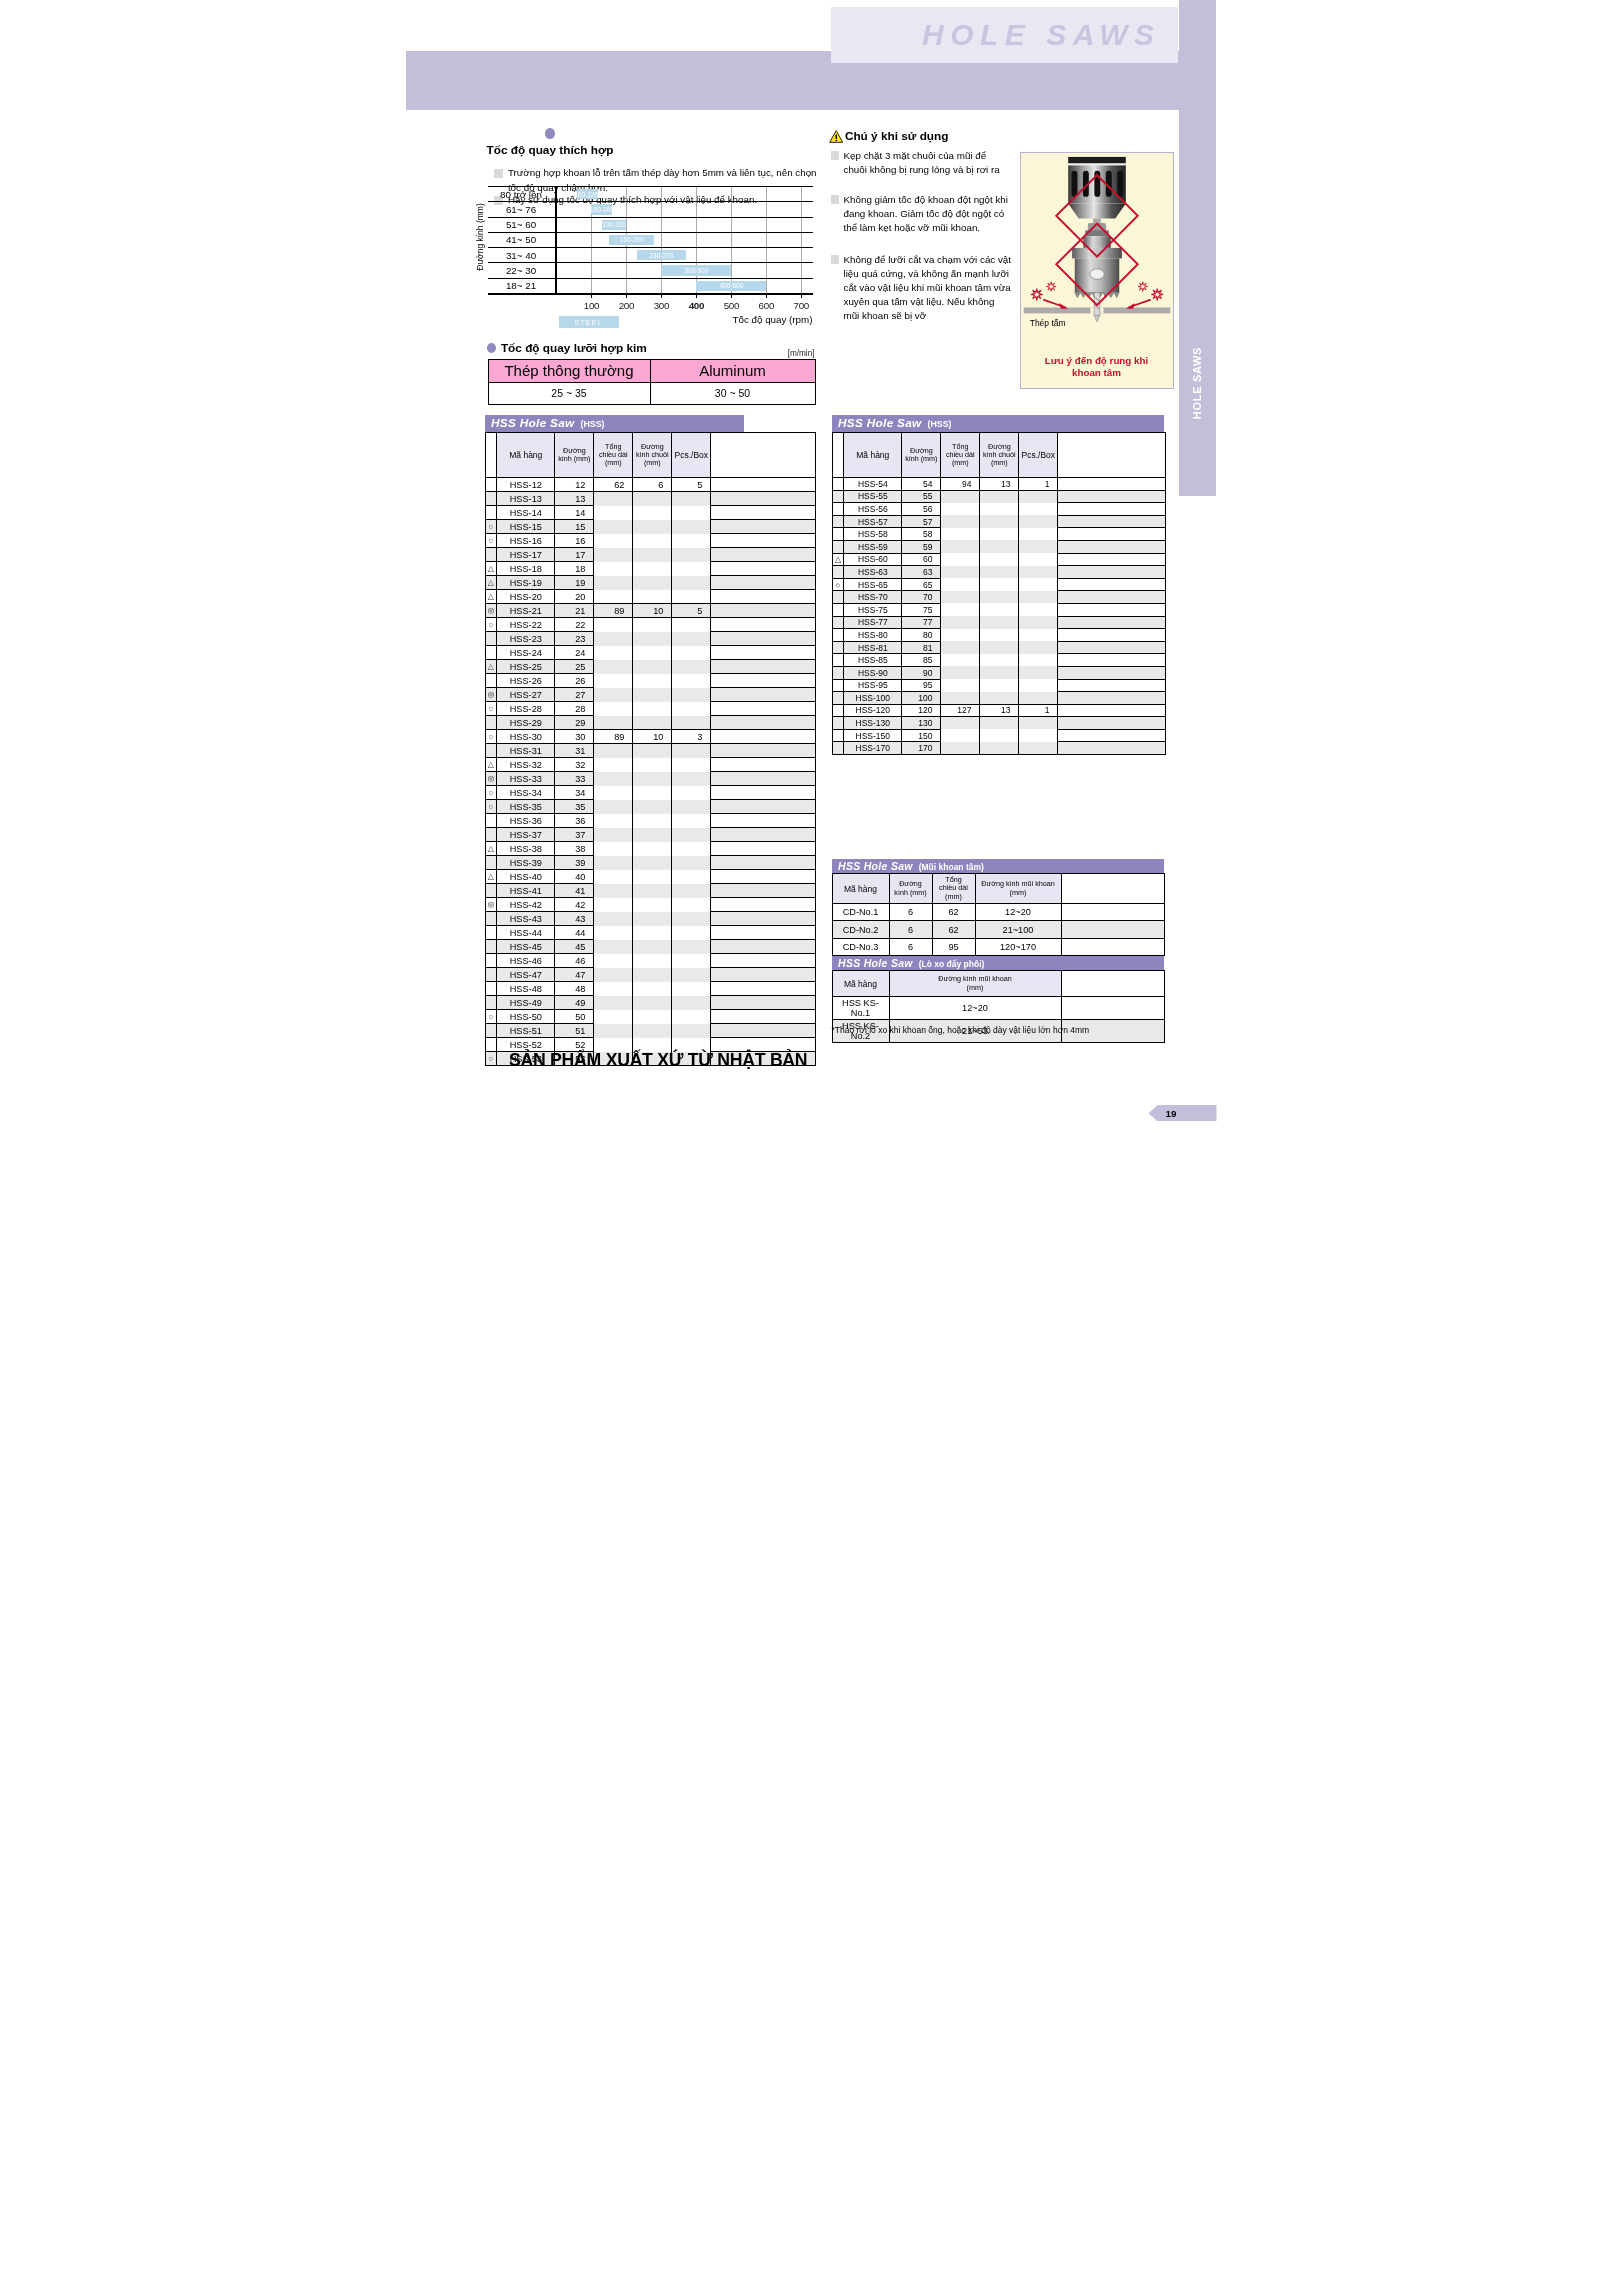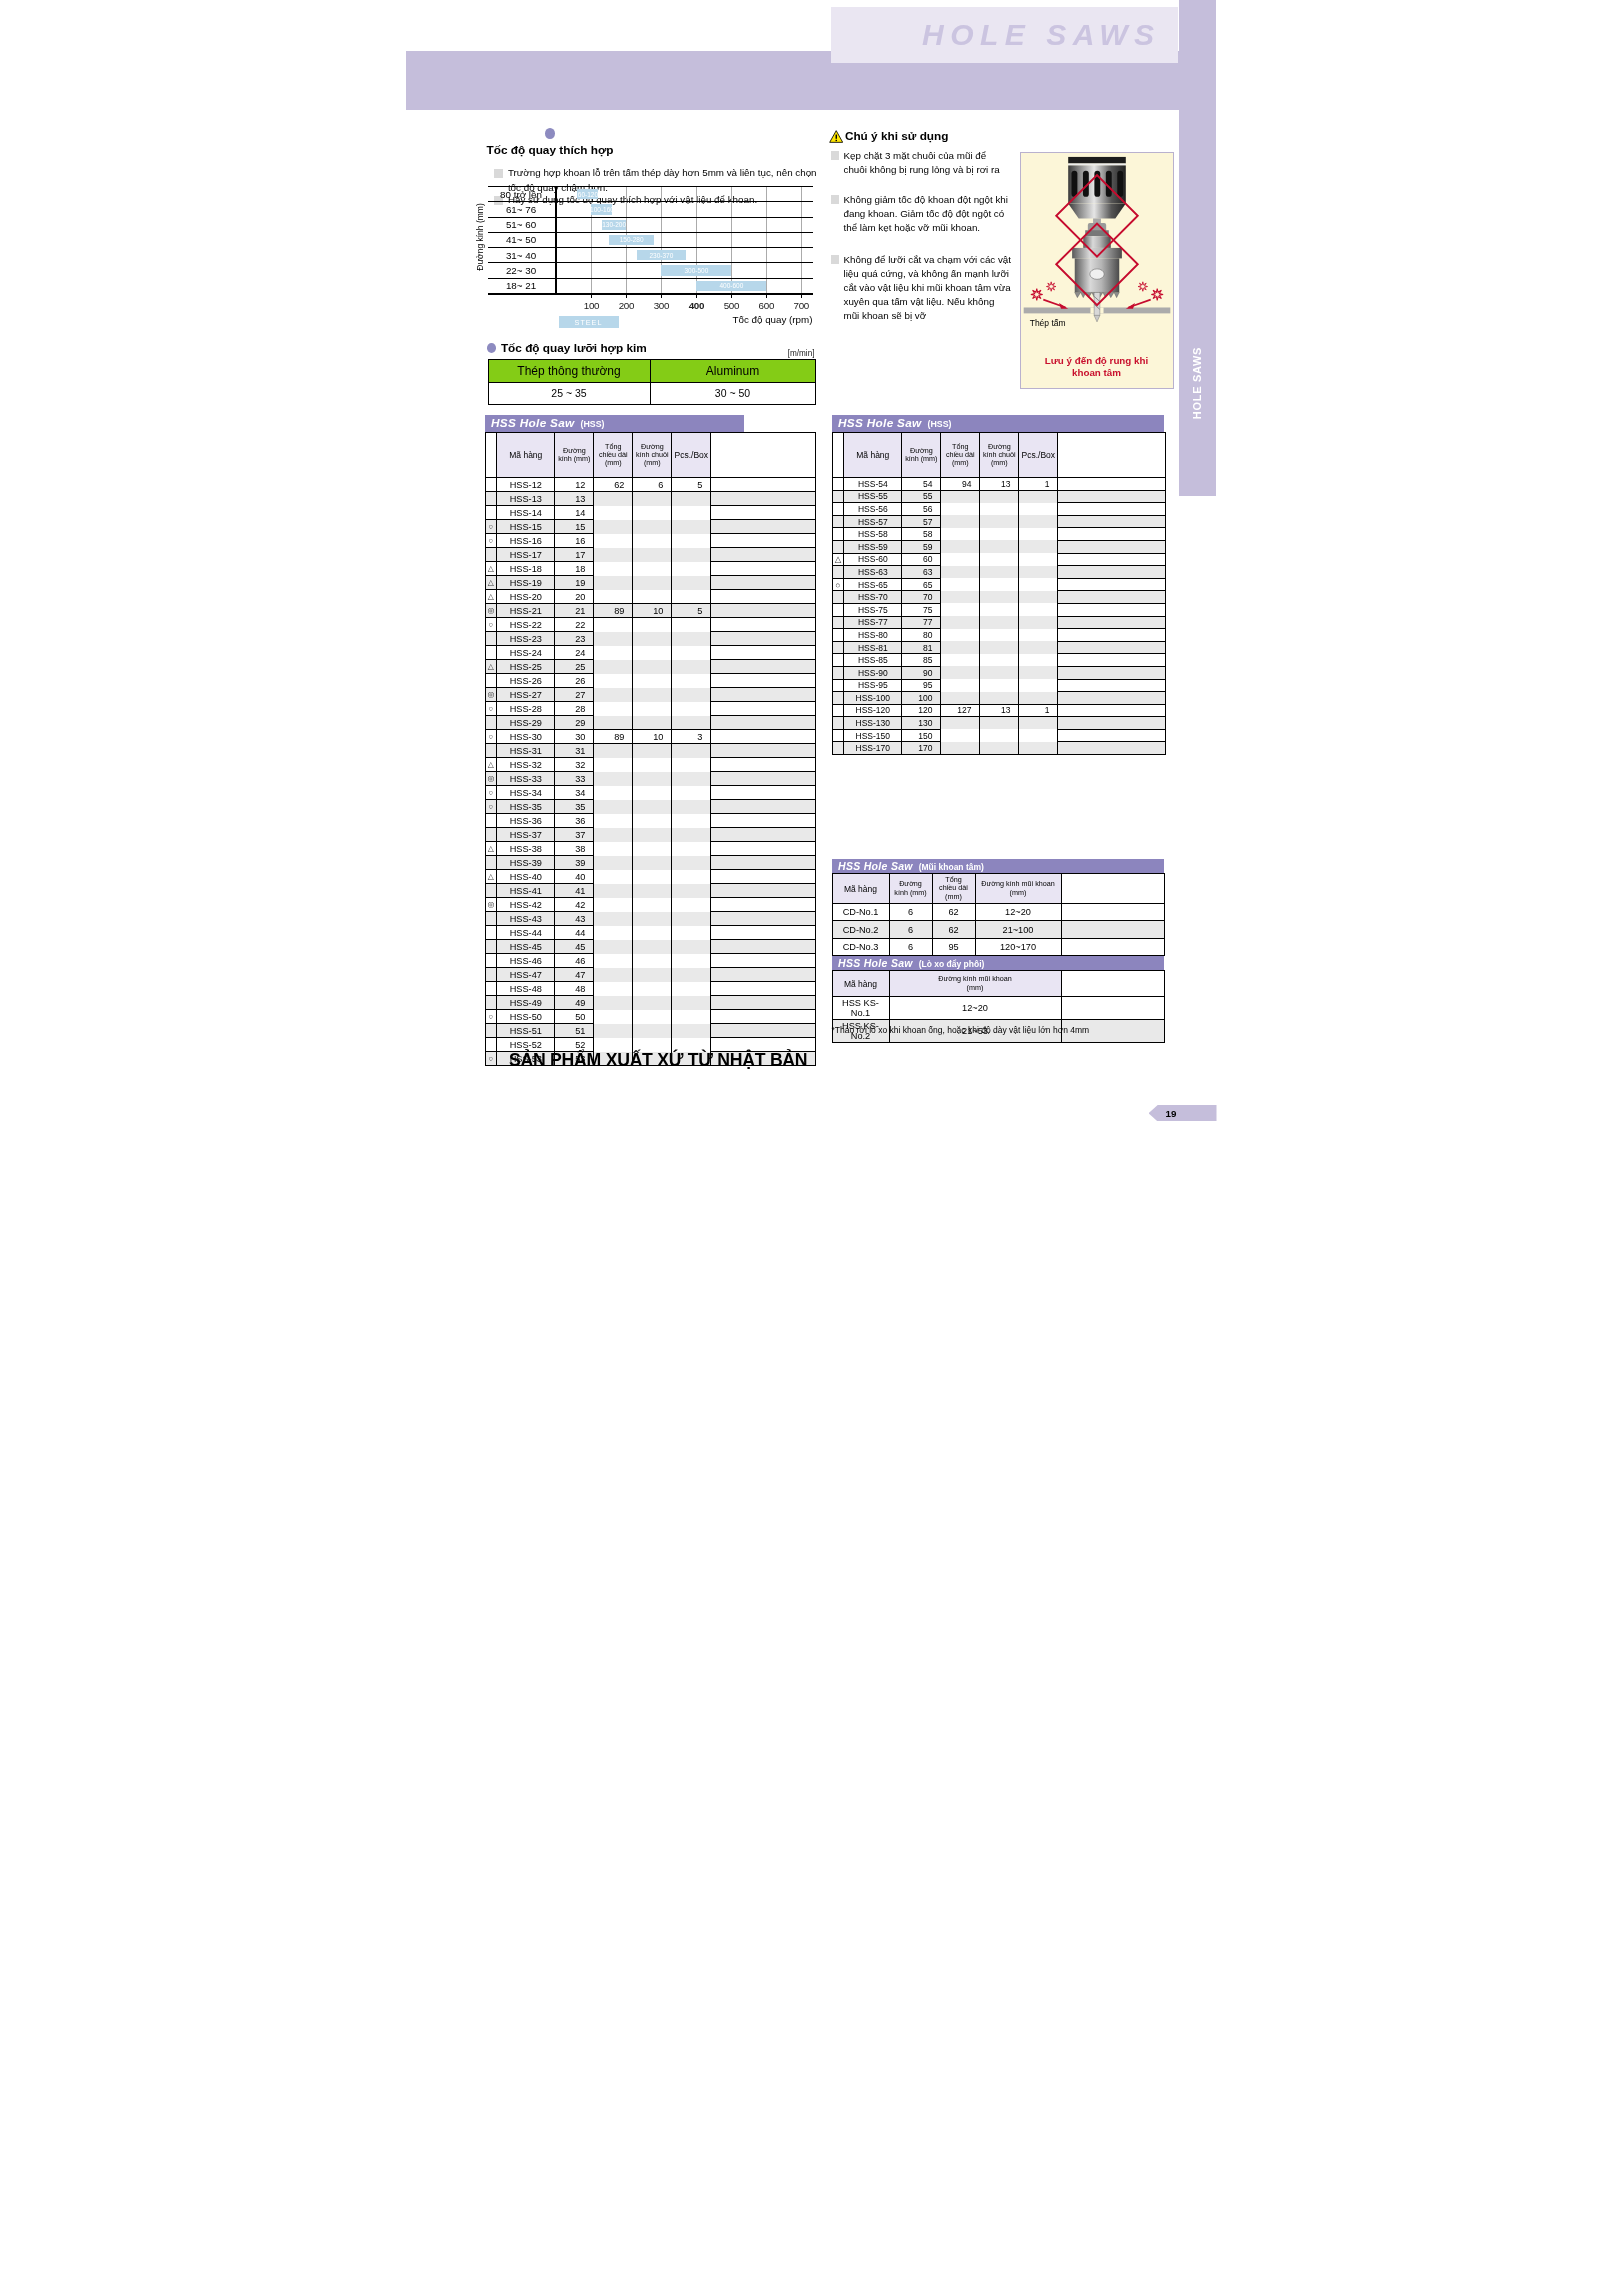--- a/index.html
+++ b/index.html
@@ -31,21 +31,21 @@
   .xticks{position:absolute;left:69px;top:109px;width:256px;height:18.3px;}
   .xtick{position:absolute;transform:translateX(-50%);font-size:9.8px;color:#222;top:4.6px;letter-spacing:-0.3px;}
   .xtickmark{position:absolute;width:0.7px;height:3.3px;background:#000;top:0;}
   .ylabel{position:absolute;left:-61px;top:46px;width:105px;text-align:center;transform:rotate(-90deg);font-size:8.5px;white-space:nowrap;}
   .steel{position:absolute;left:71px;top:130px;width:60px;height:12.4px;background:#B7D7EA;color:#fff;font-size:7.2px;letter-spacing:1px;display:flex;align-items:center;justify-content:center;}
   .rpm{position:absolute;right:0;top:128px;font-size:9.8px;}
   
   .mmin{position:absolute;left:347px;top:349px;width:62px;text-align:right;font-size:8.2px;color:#222;}
   table{border-collapse:collapse;table-layout:fixed;}
   .alloy{position:absolute;left:82px;top:359px;width:327px;border:1.3px solid #000;}
-  .alloy th{background:#84cc16;font-weight:normal;font-size:12px;height:19.6px;border:0.7px solid #000;margin-top:20px;}
+  .alloy th{background:#f9a8d4;font-weight:normal;font-size:15px;height:19.6px;border:0.7px solid #000;margin-top:20px;}
   .alloy td{font-size:10.5px;height:19.6px;text-align:center;border:0.7px solid #000;}
   
   .caution-title{position:absolute;left:423px;top:129px;display:flex;align-items:center;gap:2px;font-size:11.8px;font-weight:bold;}
   .cpar{position:absolute;left:425px;width:181px;font-size:9.8px;line-height:1.42;padding-left:13px;box-sizing:border-box;}
   .cpar::before{content:"";position:absolute;left:0;top:2px;width:8.5px;height:8.5px;background:#D9D9D9;}
   
   .panel{position:absolute;left:614px;top:152px;width:154px;height:237px;background:#FCF6D8;border:1.3px solid #B9B1CE;box-sizing:border-box;}
   .panel svg{position:absolute;left:0;top:0;}
   .plate-label{position:absolute;left:9.2px;top:165px;font-size:8.5px;}
   .panel-caption{position:absolute;left:0;right:0;bottom:7.9px;text-align:center;color:#C8102E;font-weight:bold;font-size:9.8px;line-height:1.3;padding:0 13px;}

